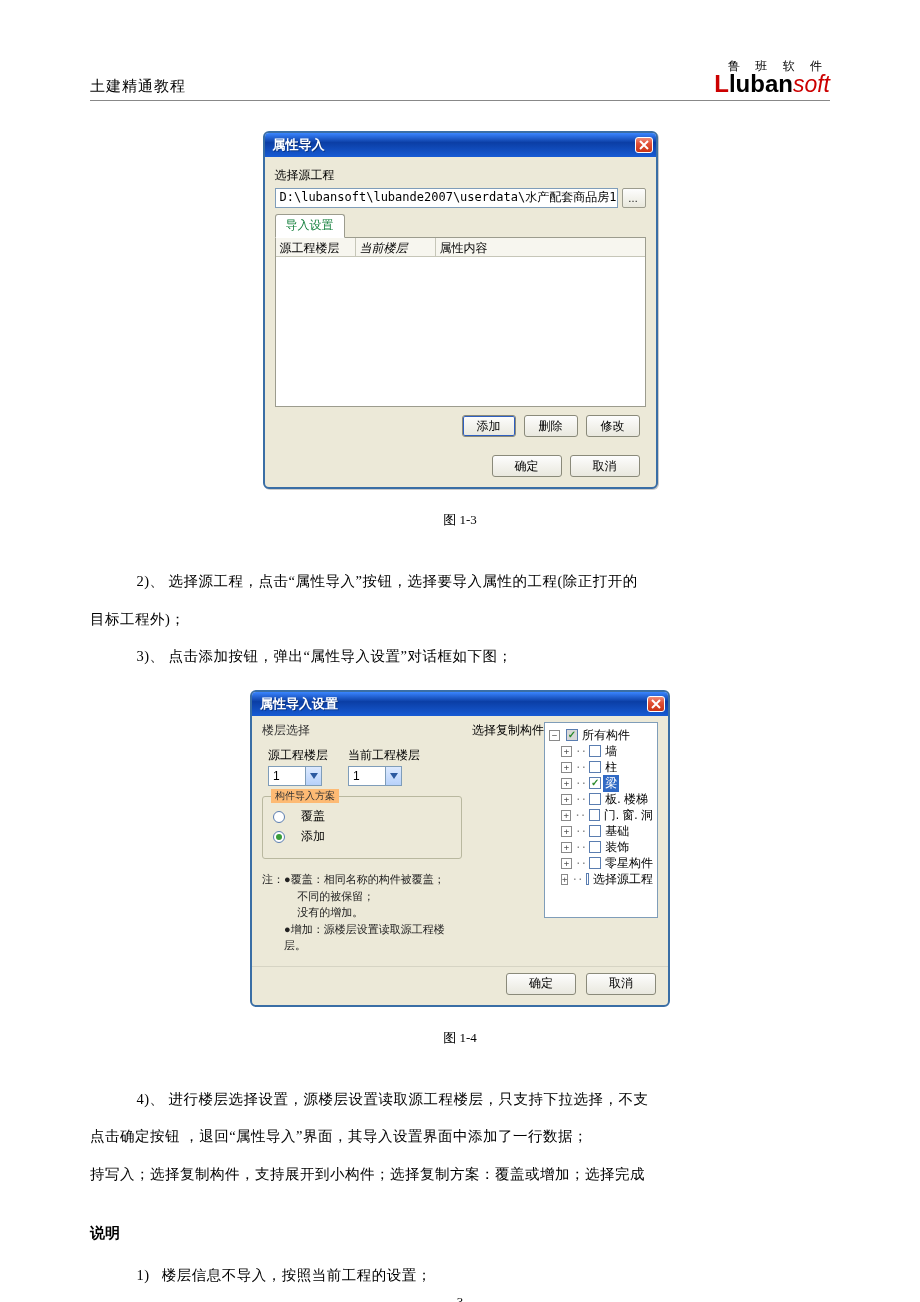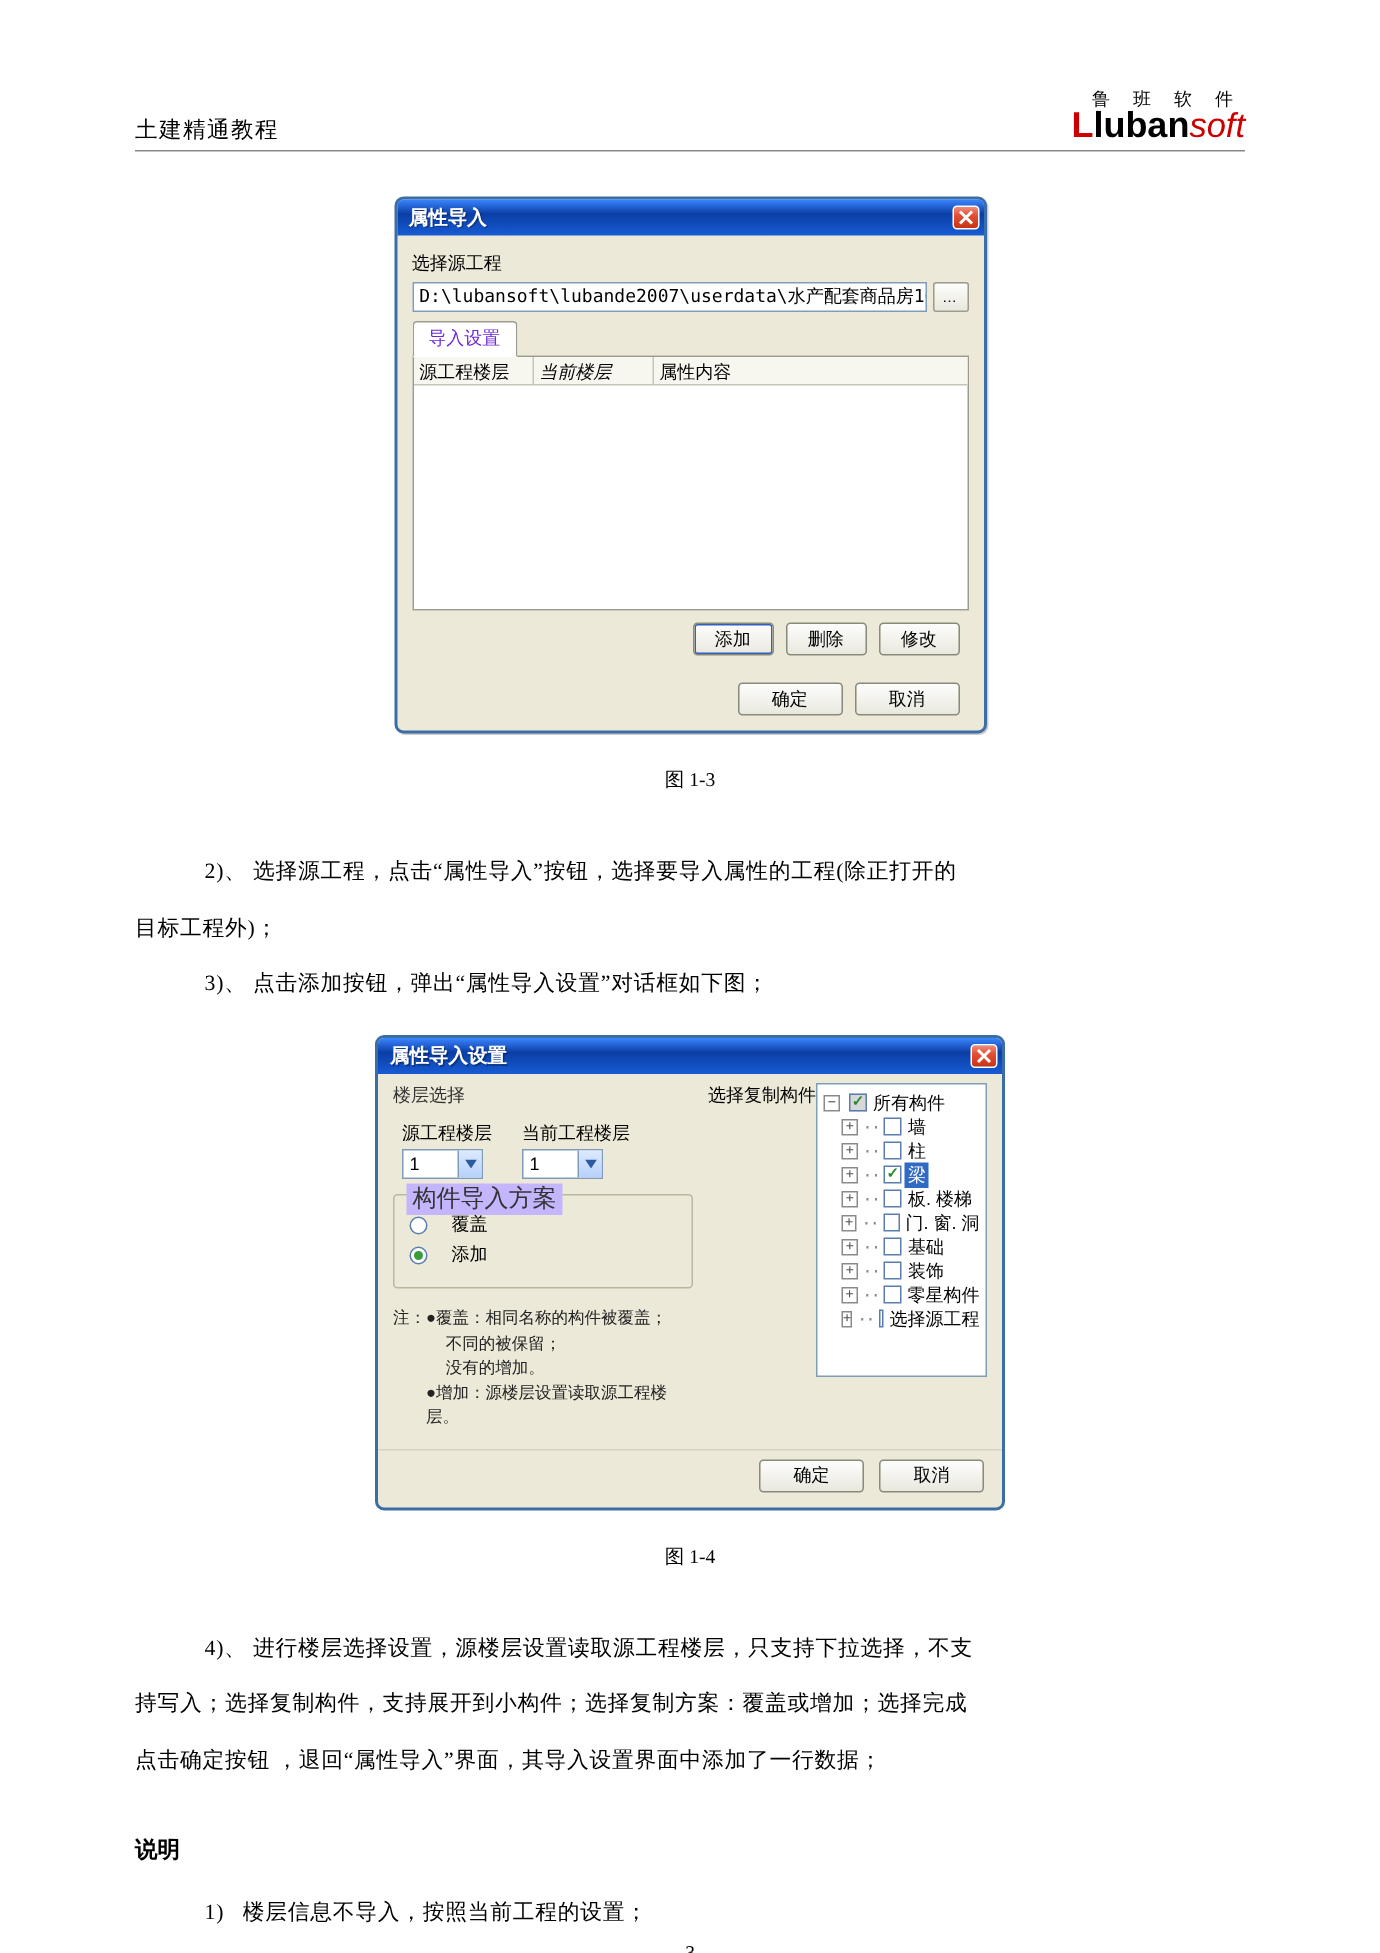--- a/index.html
+++ b/index.html
@@ -126,21 +126,21 @@
   .tab {
     padding: 2px 10px 3px 10px;
     font-size: 12px;
     cursor: pointer;
     border-radius: 3px 3px 0 0;
   }
   .tab.active {
     background: #fff;
     border: 1px solid #9c9c8e;
     border-bottom: 1px solid #fff;
-    color: #6d28d9;
+    color: #15803d;
   }
   .grid-area {
     background: #fff;
     border: 1px solid #9c9c8e;
     height: 170px;
     display: flex;
     flex-direction: column;
   }
   .grid-header {
     display: flex;
@@ -245,23 +245,23 @@
     border: 1px solid #b9b89f;
     border-radius: 3px;
     padding: 8px 10px 10px 10px;
     margin: 0 0 10px 0;
     position: relative;
   }
   .fieldset .legend {
     position: absolute;
     top: -8px;
     left: 8px;
-    background: #c4b5fd;
+    background: #fdba74;
     padding: 0 4px;
-    font-size: 16px;
+    font-size: 10px;
     color:#333;
   }
   .radio-row { display:flex; align-items:center; gap:16px; margin: 3px 0; font-size:12px; cursor:pointer;}
   .radio {
     width:12px;height:12px;border:1px solid #5a7db0;border-radius:50%;
     display:flex;align-items:center;justify-content:center;background:#fff;
   }
   .radio.checked::after { content:""; width:6px;height:6px;border-radius:50%;background:#3a9d3a; }
 
   .note {
@@ -532,22 +532,22 @@
     </div>
   </div>
 
   <div class="caption">图 1-4</div>
 
   <div class="body-text">
     <p style="padding-left:3.2em;">
       <span>4)、</span>
       <span>进行楼层选择设置，源楼层设置读取源工程楼层，只支持下拉选择，不支</span>
     </p>
+    <p><span>点击确定按钮 ，退回“属性导入”界面，其导入设置界面中添加了一行数据；</span></p>
     <p><span>持写入；选择复制构件，支持展开到小构件；选择复制方案：覆盖或增加；选择完成</span></p>
-    <p><span>点击确定按钮 ，退回“属性导入”界面，其导入设置界面中添加了一行数据；</span></p>
   </div>
 
   <div class="section-heading">说明</div>
 
   <div class="body-text">
     <p style="padding-left:3.2em;">
       <span>1)</span>&nbsp;&nbsp;
       <span>楼层信息不导入，按照当前工程的设置；</span>
     </p>
   </div>

